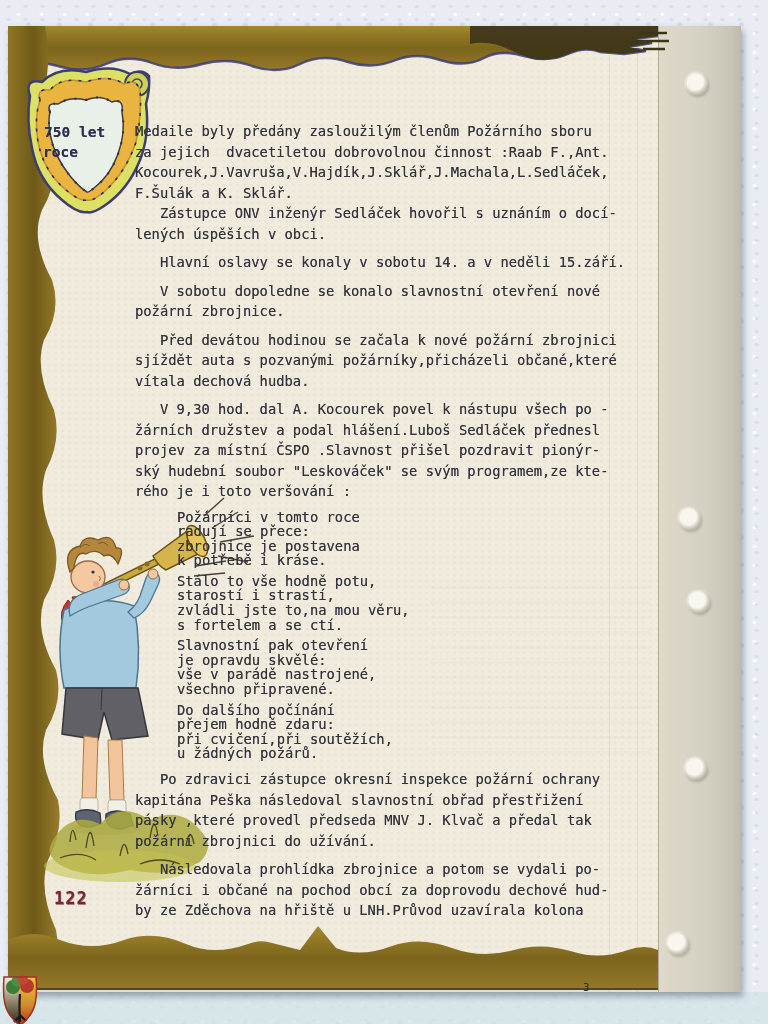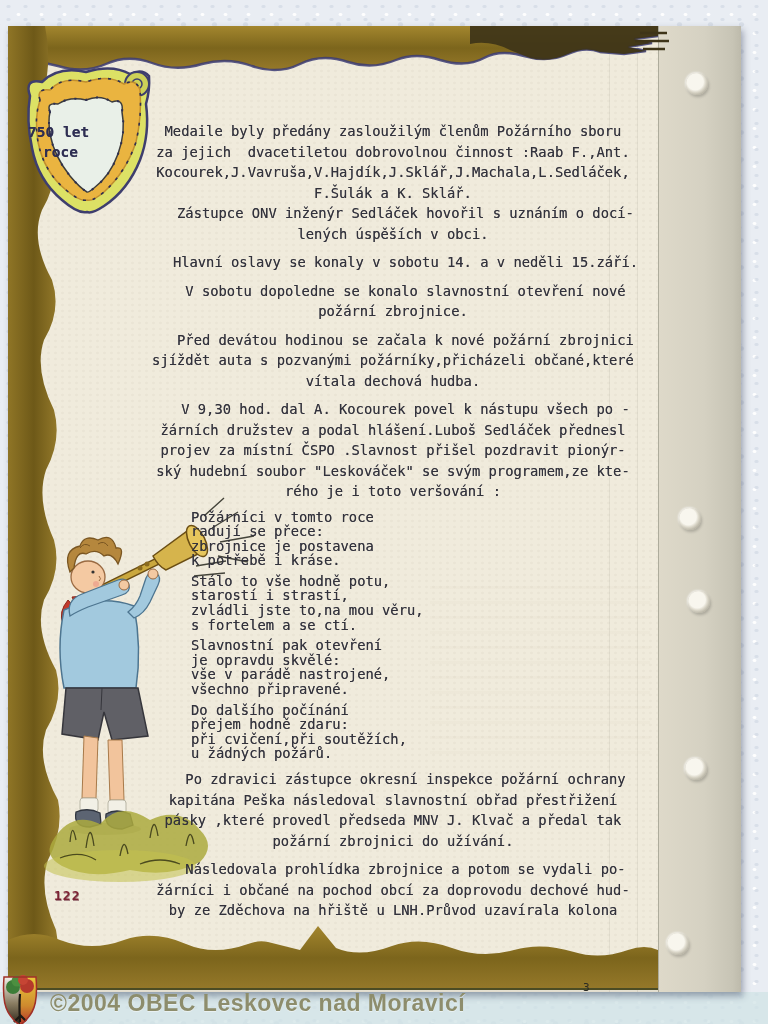--- a/index.html
+++ b/index.html
@@ -27,30 +27,30 @@
   .bleed{position:absolute;left:420px;top:560px;width:220px;height:170px;opacity:.5;
     background:repeating-linear-gradient(180deg,rgba(150,130,95,.06) 0 3px,transparent 3px 15px);}
   .hole{position:absolute;width:22px;height:22px;border-radius:50%;
     background:radial-gradient(circle at 42% 40%, #f8f6ee 0 44%, #d9d5c7 58%, #b2ae9f 76%, #ccc9ba 100%);
     box-shadow:1px 2px 3px rgba(0,0,0,.2), -1px -1px 2px rgba(255,255,255,.65);}
   .art{position:absolute;left:0;top:0;pointer-events:none;}
 
   .text-flow{position:absolute;left:135px;top:121px;width:516px;
     font-size:13.8px;line-height:20.5px;color:#32323c;white-space:pre;
     text-shadow:0 0 .5px rgba(40,40,55,.65);}
-  .para{margin:0 0 8px 0;text-align:center;}
-  .verse-wrap{margin:2px 0 8px 56px;}
+  .para{margin:0 0 8px 0;}
+  .verse-wrap{margin:2px 0 8px 42px;}
   .stanza{margin:0 0 6px 0;line-height:14.6px;}
   .u{text-underline-offset:3px;text-decoration-thickness:1.5px;}
 
   .badge-text{position:absolute;color:#2e2e52;font-weight:bold;font-size:14.5px;
     text-shadow:0 0 .5px rgba(40,40,80,.6);}
-  .badge-l1{left:28px;top:124px;}
+  .badge-l1{left:44px;top:124px;}
   .badge-l2{left:43px;top:144px;}
-  .page-number{position:absolute;left:54px;top:888px;font-size:13px;font-weight:bold;
+  .page-number{position:absolute;left:54px;top:888px;font-size:17px;font-weight:bold;
     color:#7c2334;text-shadow:.5px .5px 0 rgba(90,20,40,.5);letter-spacing:1px;}
   .sheet-number{position:absolute;left:583px;top:981px;font-size:11px;color:#2a2a24;}
   .watermark{position:absolute;left:50px;top:990px;
     font-family:"Liberation Sans",sans-serif;font-weight:bold;font-size:23px;
     color:#8d8d6c;letter-spacing:.5px;text-shadow:0 1px 0 rgba(255,255,255,.45);}
 </style>
 </head>
 <body>
 
 <div class="scene">
@@ -205,15 +205,14 @@
     </g>
   </svg>
 
   <div class="badge-text badge-l1">750 let</div>
   <div class="badge-text badge-l2">roce</div>
 
   <div class="text-flow" id="text-flow"><div class="para"><div><span>Medaile byly předány zasloužilým členům Požárního sboru</span></div><div><span>za jejich  dvacetiletou dobrovolnou činnost :Raab F.,Ant.</span></div><div><span>Kocourek,J.Vavruša,V.Hajdík,J.Sklář,J.Machala,L.Sedláček,</span></div><div><span>F.Šulák a K. Sklář.</span></div><div><span>   Zástupce ONV inženýr Sedláček hovořil s uznáním o docí-</span></div><div><span>lených úspěších v obci.</span></div></div><div class="para"><div><span>   </span><span class="u">Hlavní oslavy</span><span> se konaly v sobotu 14. a v neděli 15.září.</span></div></div><div class="para"><div><span>   V sobotu dopoledne se konalo </span><span class="u">slavnostní otevření nové</span></div><div><span class="u">požární zbrojnice.</span></div></div><div class="para"><div><span>   Před devátou hodinou se začala k nové požární zbrojnici</span></div><div><span>sjíždět auta s pozvanými požárníky,přicházeli občané,které</span></div><div><span>vítala dechová hudba.</span></div></div><div class="para"><div><span>   V 9,30 hod. dal A. Kocourek povel k nástupu všech po -</span></div><div><span>žárních družstev a podal hlášení.Luboš Sedláček přednesl</span></div><div><span>projev za místní ČSPO .Slavnost přišel pozdravit pionýr-</span></div><div><span>ský hudební soubor "Leskováček" se svým programem,ze kte-</span></div><div><span>rého je i toto veršování :</span></div></div><div class="verse-wrap"><div class="stanza"><div>Požárníci v tomto roce</div><div>radují se přece:</div><div>zbrojnice je postavena</div><div>k potřebě i kráse.</div></div><div class="stanza"><div>Stálo to vše hodně potu,</div><div>starostí i strastí,</div><div>zvládli jste to,na mou věru,</div><div>s fortelem a se ctí.</div></div><div class="stanza"><div>Slavnostní pak otevření</div><div>je opravdu skvělé:</div><div>vše v parádě nastrojené,</div><div>všechno připravené.</div></div><div class="stanza"><div>Do dalšího počínání</div><div>přejem hodně zdaru:</div><div>při cvičení,při soutěžích,</div><div>u žádných požárů.</div></div></div><div class="para"><div><span>   Po zdravici zástupce okresní inspekce požární ochrany</span></div><div><span>kapitána Peška následoval slavnostní obřad přestřižení</span></div><div><span>pásky ,které provedl předseda MNV J. Klvač a předal tak</span></div><div><span>požární zbrojnici do užívání.</span></div></div><div class="para"><div><span>   Následovala prohlídka zbrojnice a potom se vydali po-</span></div><div><span>žárníci i občané na pochod obcí za doprovodu dechové hud-</span></div><div><span>by ze Zděchova na hřiště u LNH.Průvod uzavírala kolona</span></div></div></div>
 
   <div class="page-number">122</div>
   <div class="sheet-number">3</div>
-  <div class="watermark">©2004 OBEC Leskovec nad Moravicí</div>
 
 </div>
 
 </body></html>

